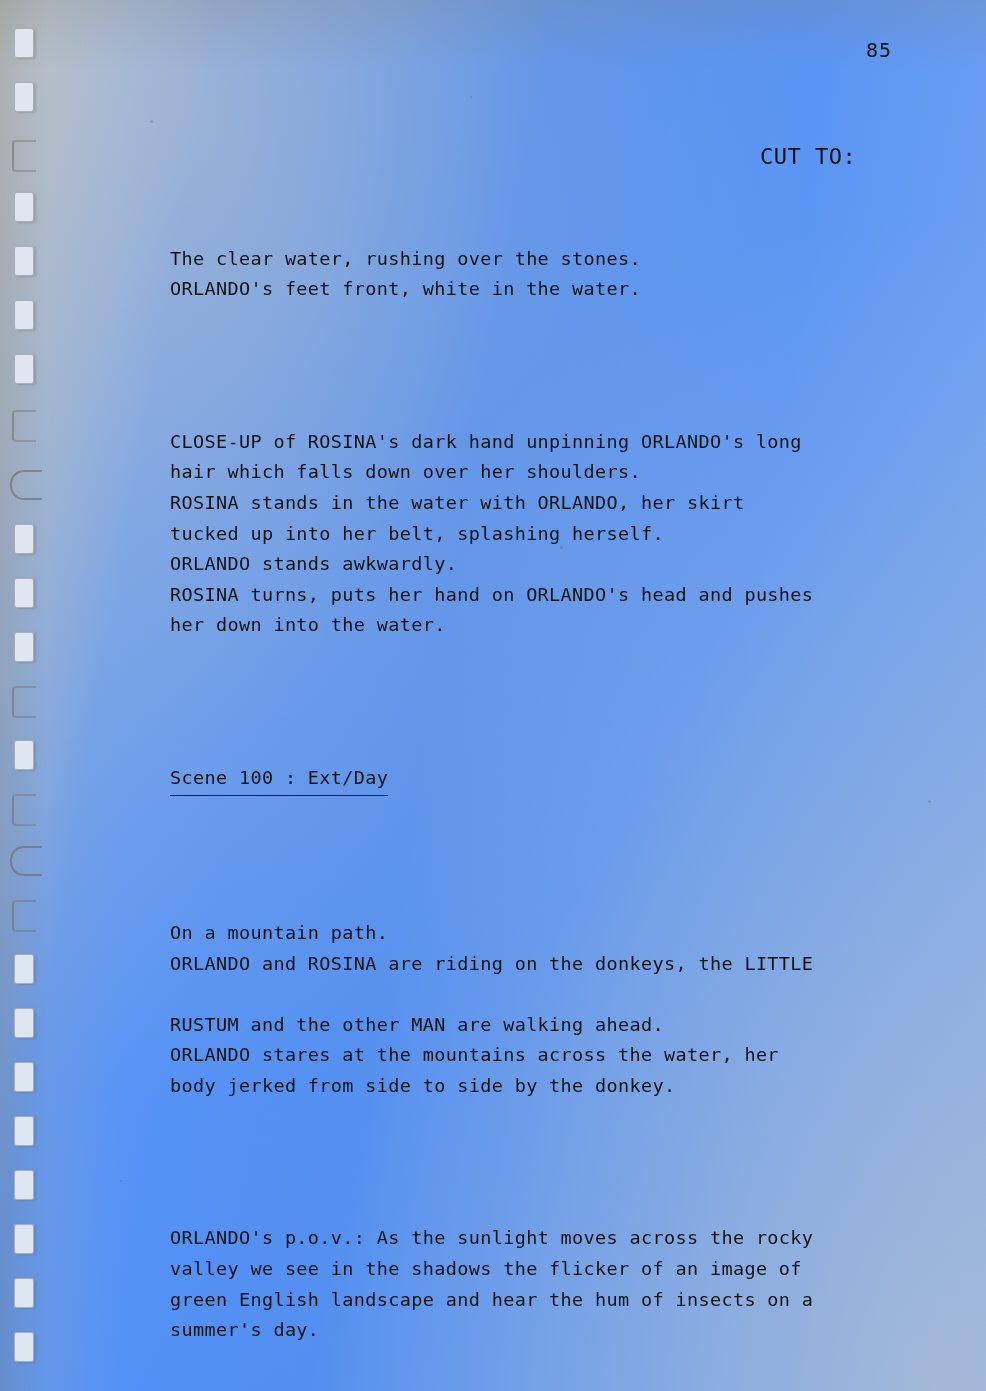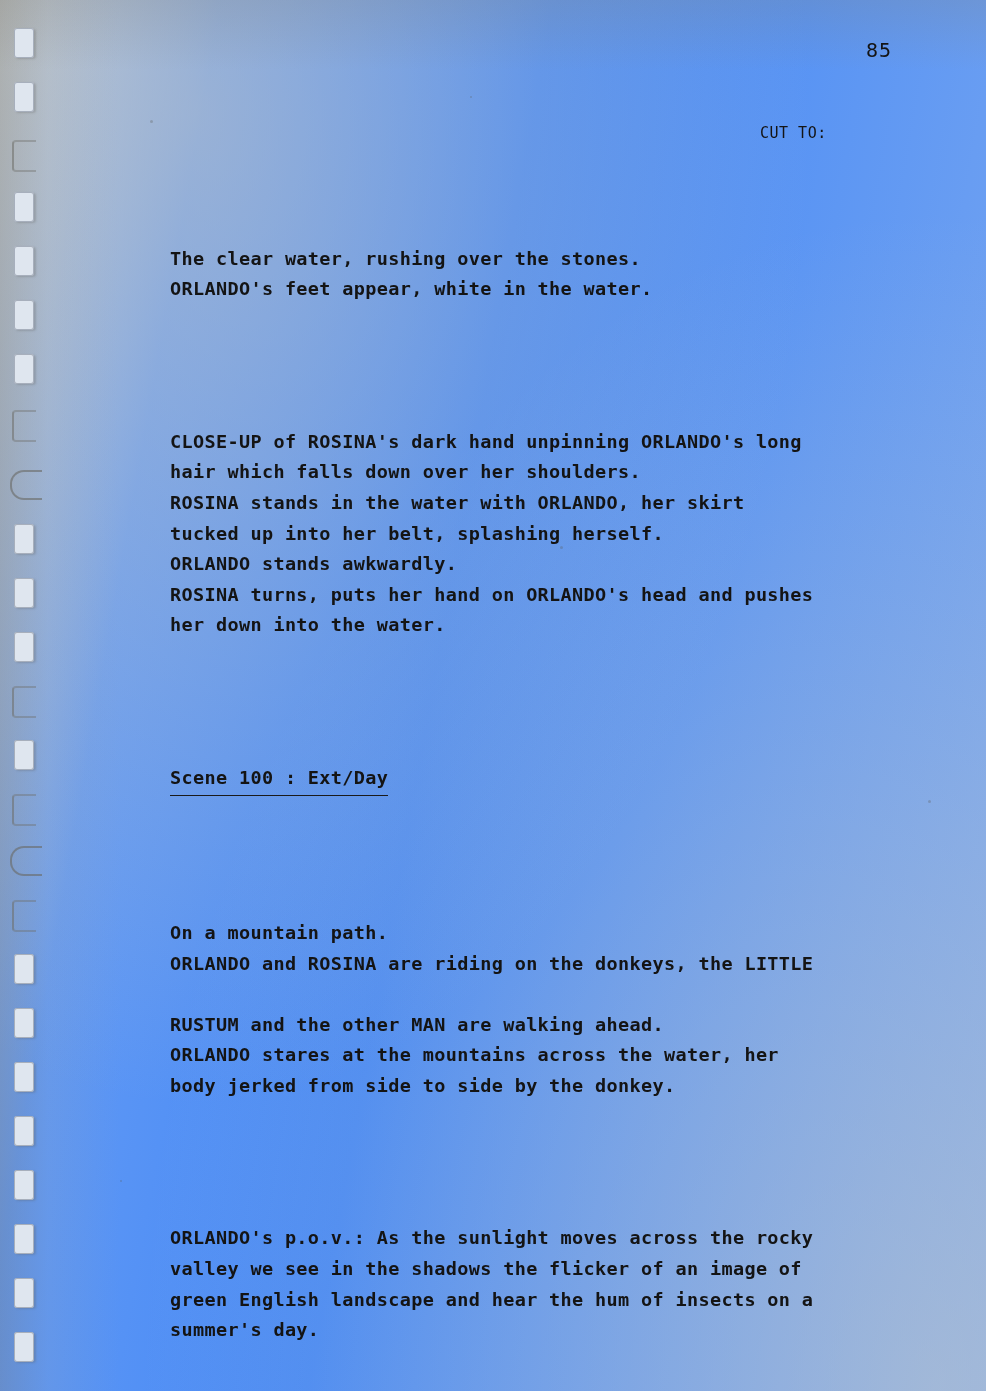--- a/index.html
+++ b/index.html
@@ -91,36 +91,36 @@
   
   .page-number {
     position: absolute;
     top: 38px;
     right: 94px;
     font-size: 20px;
     letter-spacing: 1px;
   }
   .cut-to {
     position: absolute;
-    top: 124px;
+    top: 144px;
     left: 760px;
-    font-size: 15px;
+    font-size: 22px;
     letter-spacing: 0.5px;
   }
   .script {
     position: absolute;
     left: 170px;
     top: 152px;
     width: 720px;
     font-size: 18.5px;
     line-height: 30.6px;
     letter-spacing: 0.35px;
     white-space: pre-wrap;
   }
-  .blk { margin: 0 0 30px 0; font-weight: bold; }
+  .blk { margin: 0 0 30px 0; }
   .blk:last-child { margin-bottom: 4px; }
   .heading {
     display: inline-block;
     border-bottom: 1.5px solid #1a1a1a;
     padding-bottom: 2px;
   }
 </style>
 </head>
 <body>
 
@@ -162,21 +162,21 @@
   <div class="speckle" style="left:470px;top:96px;width:2px;height:2px;"></div>
   <div class="speckle" style="left:560px;top:546px;width:3px;height:3px;"></div>
   <div class="speckle" style="left:928px;top:800px;width:3px;height:3px;"></div>
   <div class="speckle" style="left:120px;top:1180px;width:2px;height:2px;"></div>
 
   <div class="page-number">85</div>
   <div class="cut-to">CUT TO:</div>
 
   <div class="script">
 
-    <p class="blk"><span>The clear water, rushing over the stones.</span><br><span>ORLANDO's feet appear, white in the water.</span></p>
+    <p class="blk"><span>The clear water, rushing over the stones.</span><br><span>ORLANDO's feet front, white in the water.</span></p>
 
     <p class="blk"><span>CLOSE-UP of ROSINA's dark hand unpinning ORLANDO's long</span><br><span>hair which falls down over her shoulders.</span><br><span>ROSINA stands in the water with ORLANDO, her skirt</span><br><span>tucked up into her belt, splashing herself.</span><br><span>ORLANDO stands awkwardly.</span><br><span>ROSINA turns, puts her hand on ORLANDO's head and pushes</span><br><span>her down into the water.</span></p>
 
     <p class="blk"><span class="heading">Scene 100 : Ext/Day</span></p>
 
     <p class="blk"><span>On a mountain path.</span><br><span>ORLANDO and ROSINA are riding on the donkeys, the LITTLE</span><br><br><span>RUSTUM and the other MAN are walking ahead.</span><br><span>ORLANDO stares at the mountains across the water, her</span><br><span>body jerked from side to side by the donkey.</span></p>
 
     <p class="blk"><span>ORLANDO's p.o.v.: As the sunlight moves across the rocky</span><br><span>valley we see in the shadows the flicker of an image of</span><br><span>green English landscape and hear the hum of insects on a</span><br><span>summer's day.</span></p>
 
     

